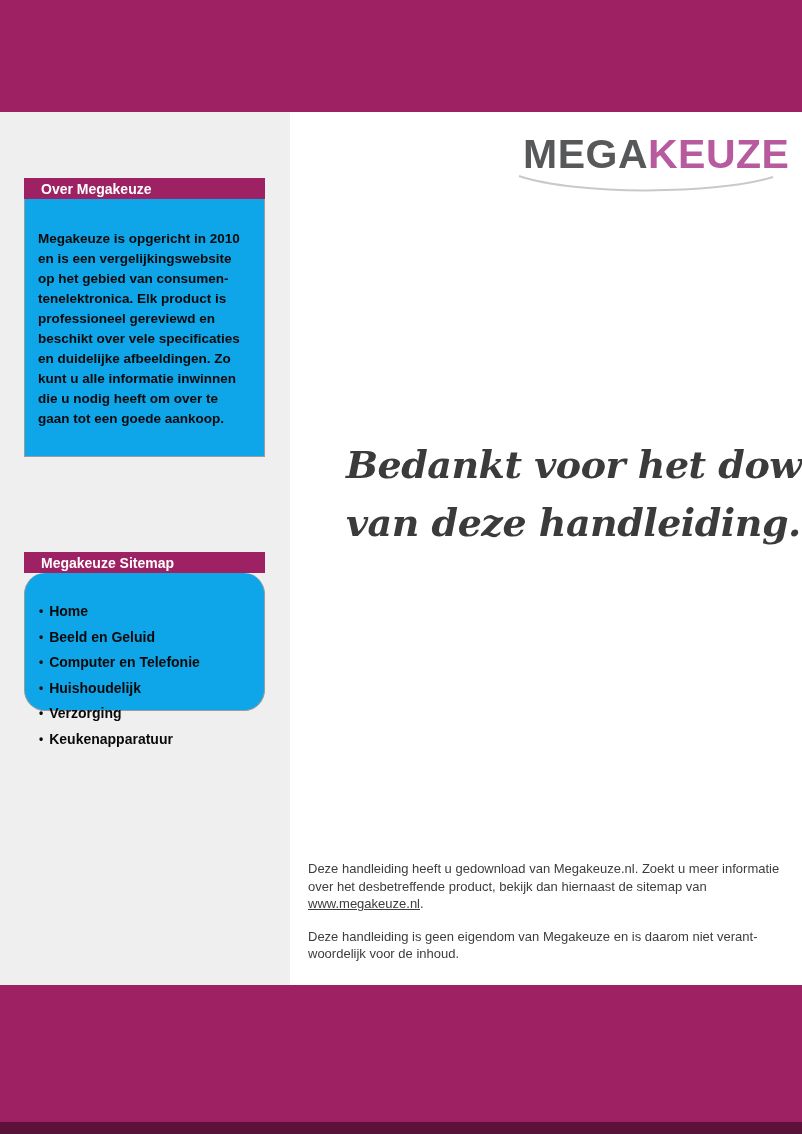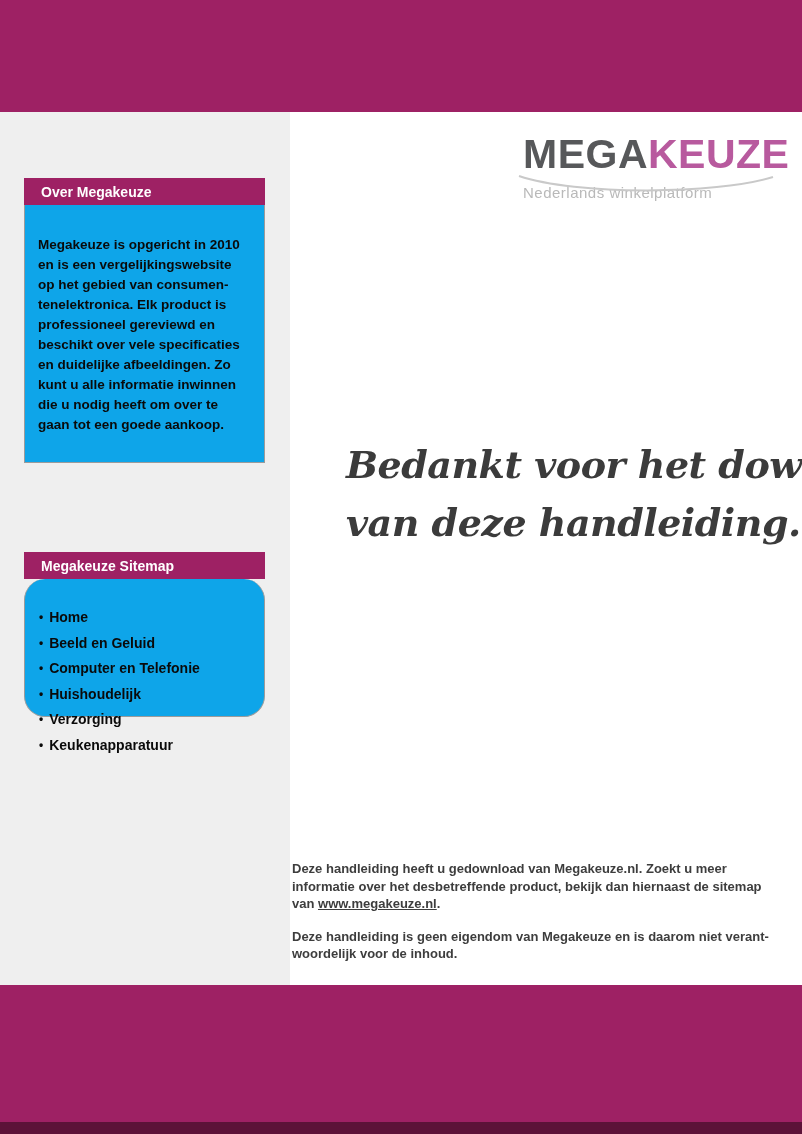--- a/index.html
+++ b/index.html
@@ -10,21 +10,21 @@
   .band-top{position:absolute;left:0;top:0;width:802px;height:112px;background:#9e2164;}
   .band-bottom{position:absolute;left:0;top:985px;width:802px;height:137px;background:#9e2164;}
   .band-bottom-edge{position:absolute;left:0;top:1122px;width:802px;height:12px;background:#5c1238;}
 
   
   .sidebar{position:absolute;left:0;top:112px;width:290px;height:873px;background:#efefef;}
 
   .panel{position:absolute;left:24px;width:241px;}
   .panel-about{top:66px;}
   .panel-sitemap{top:440px;}
-  .panel-header{height:27px;background:#9e2164;color:#ffffff;font-size:14px;font-weight:bold;
+  .panel-header{height:21px;background:#9e2164;color:#ffffff;font-size:14px;font-weight:bold;
                 display:flex;align-items:center;padding-left:17px;box-sizing:border-box;}
   .panel-body{background:#0ea5e9;border:1px solid #9b9b9b;border-top:none;box-sizing:border-box;}
   .about-body{height:258px;padding:30px 13px 0 13px;}
   .about-text{margin:0;font-size:13.5px;line-height:20px;color:#0a0a0a;font-weight:600;}
   .sitemap-body{height:138px;padding:26px 0 0 14px;border-radius:21px;}
   ul.sitemap-list{list-style:none;margin:0;padding:0;}
   .site-item{font-size:14px;font-weight:600;color:#0a0a0a;line-height:24.5px;cursor:pointer;}
   .bullet{margin-right:6px;font-size:12px;position:relative;top:-1px;}
 
   
@@ -34,22 +34,22 @@
   .logo-keuze{color:#b85a9e;}
   .swoosh{position:absolute;left:-8px;top:40px;width:262px;height:22px;}
   .tagline{margin-top:9px;font-size:15px;color:#b9b9b9;letter-spacing:0.5px;padding-right:16px;}
 
   
   .heading{position:absolute;left:346px;top:436px;font-family:"DejaVu Serif",serif;
            font-style:italic;font-weight:700;font-size:38px;color:#3b3b3b;
            line-height:58px;letter-spacing:-0.5px;white-space:nowrap;}
 
   
-  .footer-note{position:absolute;left:292px;top:860px;width:488px;font-size:13px;
-               line-height:17.5px;color:#3d3d3d;font-weight:bold;}
+  .footer-note{position:absolute;left:308px;top:860px;width:488px;font-size:13px;
+               line-height:17.5px;color:#3d3d3d;}
   .footer-note p{margin:0 0 15px 0;}
   .footer-link{color:#3d3d3d;text-decoration:underline;cursor:pointer;}
 </style>
 </head>
 <body>
 
 <div class="page">
 
   <div class="band-top"></div>
 
@@ -94,21 +94,20 @@
 
   </div>
 
   <div class="logo">
     <div class="logo-text">
       <span class="logo-mega">MEGA</span><span class="logo-keuze">KEUZE</span>
     </div>
     <svg class="swoosh" viewBox="0 0 262 22" aria-hidden="true">
       <path d="M4,2 C60,21 200,21 258,3" fill="none" stroke="#c9c9c9" stroke-width="2"></path>
     </svg>
-    <div class="tagline">Nederlands winkelplatform</div>
   </div>
 
   <div class="heading">
     <div>Bedankt voor het downloaden</div>
     <div>van deze handleiding.</div>
   </div>
 
   <div class="footer-note">
     <p><span>Deze handleiding heeft u gedownload van Megakeuze.nl. Zoekt u meer informatie over het desbetreffende product, bekijk dan hiernaast de sitemap van </span><a class="footer-link">www.megakeuze.nl</a><span>.</span></p>
     <p>Deze handleiding is geen eigendom van Megakeuze en is daarom niet verant-woordelijk voor de inhoud.</p>

